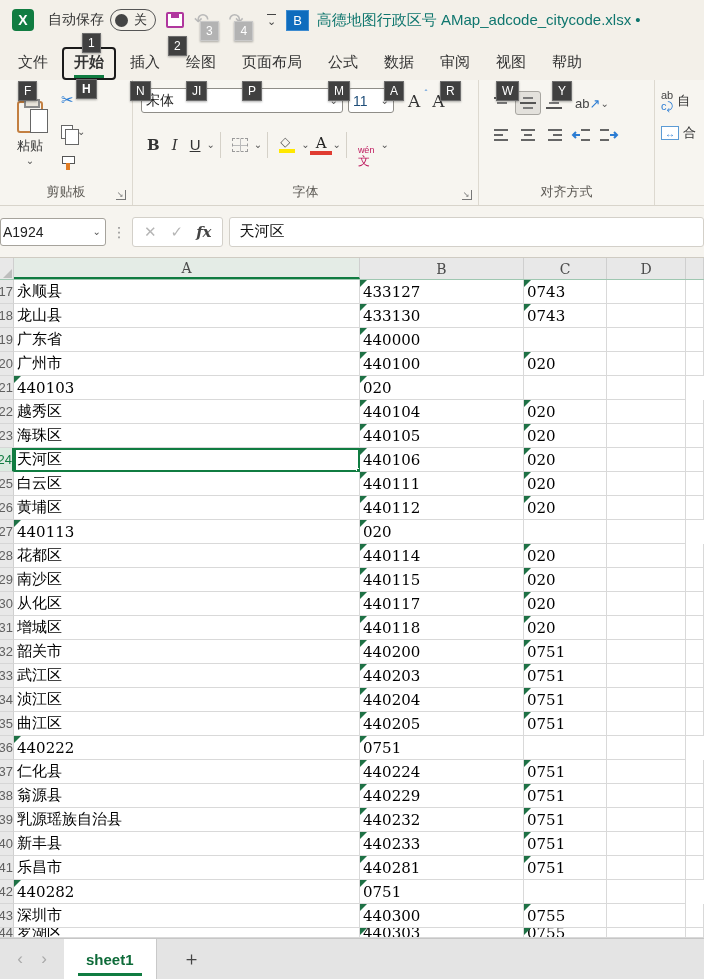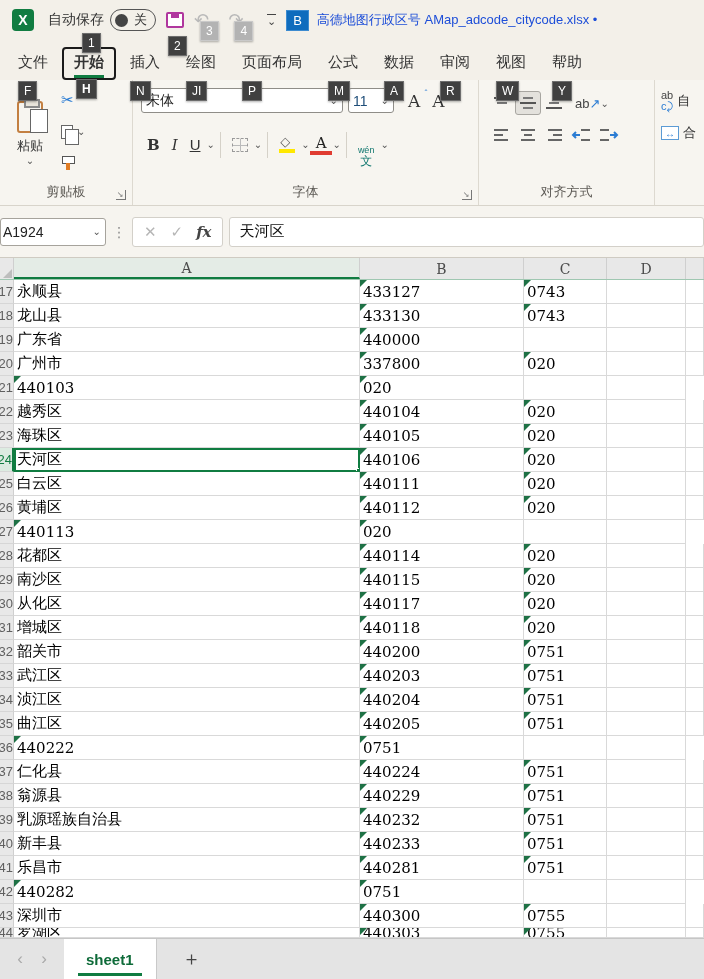--- a/index.html
+++ b/index.html
@@ -21,21 +21,21 @@
   .kt-autosave { left:34px; top:24px; }
   .kt-save { left:2px; top:24px; }
   .kt-undo { left:6px; top:12px; }
   .kt-redo { left:6px; top:12px; }
   .save-icon { width:18px; height:16px; border:2px solid #b0379e; border-radius:2px; position:relative; background:#fff; }
   .save-icon::before { content:""; position:absolute; left:3px; top:-1px; right:3px; height:5px; background:#b0379e; }
   .undo-glyph, .redo-glyph { font-size:18px; color:#b9b9b9; }
   .mini-chev { font-size:10px; color:#9f9f9f; margin-left:1px; }
   .qat-expander { font-size:11px; color:#444; margin:0 10px 0 4px; border-top:1.5px solid #444; line-height:1; padding-top:1px; }
   .title-badge { background:#0f6cbd; color:#fff; font-size:13px; padding:2px 6px; margin-right:8px; border:1px solid #3c8bd0; }
-  .doc-title { font-size:13px; color:#1d4ed8; white-space:nowrap; }
+  .doc-title { font-size:15px; color:#0f766e; white-space:nowrap; }
 
   
   .tabsrow { height:40px; display:flex; align-items:flex-end; padding:0 6px; background:#f3f0e9; }
   .tab { position:relative; font-size:15px; color:#333; padding:6px 12px 8px; margin-right:2px; white-space:nowrap; }
   .tab.active { font-weight:bold; border:2px solid #1a1a1a; border-radius:4px; padding:4px 10px 6px; }
   .tab.active::after { content:""; position:absolute; left:10px; right:10px; bottom:0px; height:3px; background:#107c41; }
   .tab .keytip { top:calc(100% + 1px); left:12px; }
 
   
   .ribbon { height:126px; background:#f7f5f0; border-bottom:1px solid #d8d4cb; display:flex; position:relative; }
@@ -78,21 +78,21 @@
   .ga sup { font-size:9px; color:#2b7cd3; position:absolute; top:-2px; right:-8px; }
   .ga.shrink sup { color:#2b7cd3; }
   .border-ic { width:16px; height:14px; border:1.5px dashed #9a9a9a; position:relative; }
   .border-ic::before { content:""; position:absolute; left:50%; top:0; bottom:0; width:1px; background:#bbb; }
   .border-ic::after { content:""; position:absolute; top:50%; left:0; right:0; height:1px; background:#bbb; }
   .fill-ic { width:16px; height:16px; position:relative; }
   .fill-ic::before { content:"◇"; position:absolute; left:1px; top:-3px; color:#555; font-size:13px; }
   .fill-ic::after { content:""; position:absolute; left:0; bottom:0; height:4px; width:16px; background:#ffe800; }
   .fontcolor { font-family:"DejaVu Serif", serif; font-size:15px; color:#222; position:relative; padding-bottom:3px; }
   .fontcolor::after { content:""; position:absolute; left:0; bottom:0; height:4px; width:100%; background:#e03c31; }
-  .phonetic { display:flex; flex-direction:column; align-items:center; line-height:1; color:#0f766e;margin-top:24px; }
+  .phonetic { display:flex; flex-direction:column; align-items:flex-start; line-height:1; color:#be185d;margin-top:24px; }
   .phonetic .top { font-size:9px; }
   .phonetic .bot { font-size:12px; }
 
   .align-group .rg-body { flex-direction:column; padding:0 6px; }
   .al-row { display:flex; align-items:center; height:30px; margin-top:2px; }
   .al-ic { width:26px; height:24px; display:flex; align-items:center; justify-content:center; border-radius:3px; }
   .al-ic.sel { background:#e3e1dc; border:1px solid #a8a6a1; }
   .al-ic svg { display:block; }
   .ori { display:flex; align-items:center; margin-left:8px; }
   .ori .ab { font-size:13px; color:#444; }
@@ -442,21 +442,21 @@
           <span></span>
         </div>
       </div>
       <div class="g-row">
         <div class="rowhdr">1920</div>
         <div class="cell">
           <span>广州市</span>
         </div>
         <div class="cell">
           <span class="tri"></span>
-          <span>337800</span>
+          <span>440100</span>
         </div>
         <div class="cell">
           <span class="tri"></span>
           <span>020</span>
         </div>
         <div class="cell">
           <span></span>
         </div>
         <div class="cell">
           <span></span>

